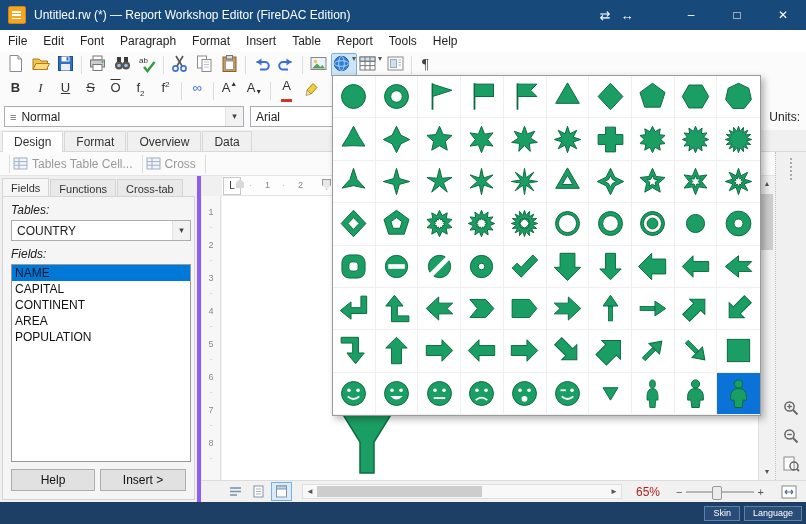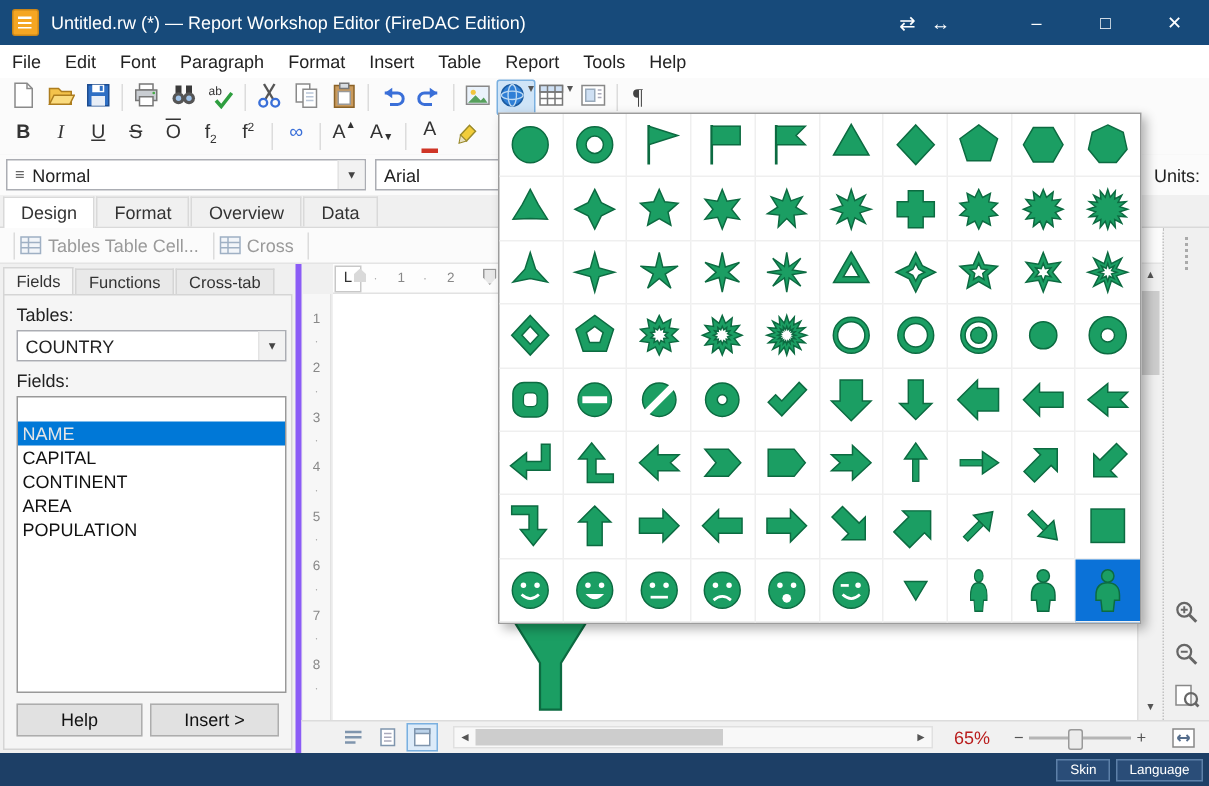--- a/index.html
+++ b/index.html
@@ -40,25 +40,25 @@
   
   .reportbar{position:absolute;left:0;top:152px;width:806px;height:24px;background:#fbfbfb;border-bottom:1px solid #e4e4e4;display:flex;align-items:center;padding-left:6px;font-size:12px;color:#9a9a9a;box-sizing:border-box;}
   .rbitem{display:flex;align-items:center;margin-right:6px;}
   .rbitem svg{margin-right:4px;}
   
   .leftpanel{position:absolute;left:0;top:176px;width:201px;bottom:22px;background:#f0f0f0;border-right:4px solid #8b5cf6;box-sizing:border-box;}
   .ptabs{display:flex;padding-left:2px;height:20px;align-items:flex-end;}
   .ptab{font-size:11px;color:#333;padding:3px 8px 1px;border:1px solid #d5d5d5;border-bottom:none;background:#e9e9e9;margin-right:1px;}
   .ptab.active{background:#f6f6f6;padding-bottom:2px;}
   .pbody{position:absolute;left:2px;right:2px;top:20px;bottom:2px;border:1px solid #d5d5d5;background:#f5f5f5;}
-  .plabel{font-size:12px;color:#222;margin:6px 0 3px 8px;}
+  .plabel{font-size:12px;color:#222;margin:6px 0 3px 8px;font-style:italic;}
   .tablescombo{position:relative;margin-left:8px;width:180px;height:21px;}
   .fieldslist{margin-left:8px;width:180px;height:198px;background:#fff;border:1px solid #999;font-size:12px;color:#111;box-sizing:border-box;overflow:hidden;}
   .fitem{height:16px;line-height:16px;padding-left:3px;}
-  .fitem.sel{background:#0078d7;color:#e5e5e5;margin-top:16px;}
+  .fitem.sel{background:#0078d7;color:#0f172a;}
   .pbtn{position:absolute;bottom:8px;height:22px;font-size:12px;background:#e1e1e1;border:1px solid #adadad;color:#111;font-family:"Liberation Sans",sans-serif;}
   .pbtn.help{left:8px;width:84px;}
   .pbtn.insert{right:8px;width:86px;}
   
   .vruler{position:absolute;left:202px;top:196px;width:19px;height:284px;background:#f7f7f7;border-right:1px solid #e2e2e2;box-sizing:border-box;}
   .vnum{position:absolute;left:0;width:100%;text-align:center;font-size:9px;color:#888;}
   .vdot{position:absolute;left:0;width:100%;text-align:center;font-size:8px;color:#aaa;}
   .hruler{position:absolute;left:222px;top:176px;width:536px;height:20px;background:#fdfdfd;border-bottom:1px solid #e2e2e2;box-sizing:border-box;}
   .tabbox{position:absolute;left:1px;top:1px;width:16px;height:16px;border:1px solid #c8c8c8;background:#fff;font-size:10px;color:#333;text-align:center;line-height:16px;}
   .hnum{position:absolute;top:4px;font-size:9px;color:#888;}

